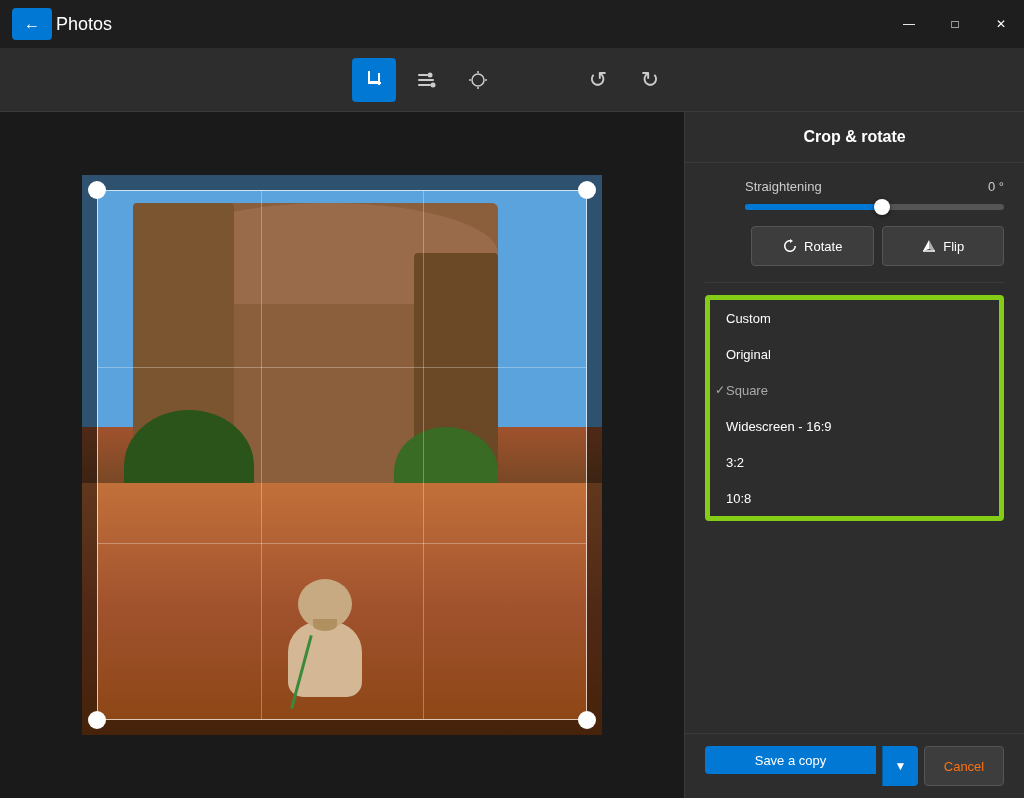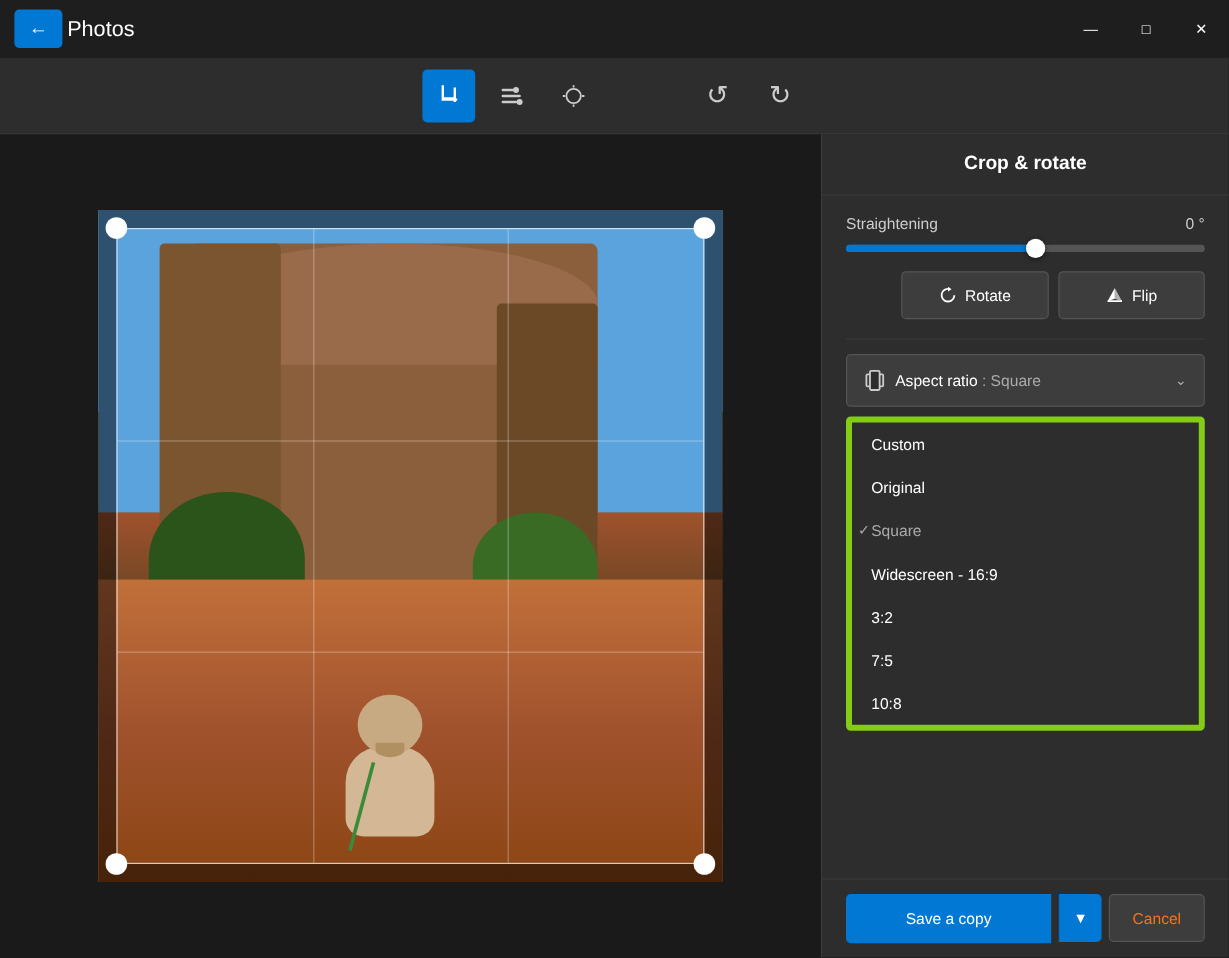--- a/index.html
+++ b/index.html
@@ -211,20 +211,21 @@
     .panel-header {
       padding: 16px 20px;
       font-size: 16px;
       font-weight: 600;
       text-align: center;
       border-bottom: 1px solid #3a3a3a;
     }
 
     .panel-section {
       padding: 16px 20px;
+      margin-left: 40px;
     }
 
     .section-label {
       font-size: 13px;
       color: #cccccc;
       margin-bottom: 10px;
       display: flex;
       justify-content: space-between;
       align-items: center;
     }
@@ -328,21 +329,21 @@
     
     .bottom-bar {
       padding: 12px 20px;
       display: flex;
       gap: 6px;
       border-top: 1px solid #3a3a3a;
       margin-top: auto;
     }
     .save-copy-btn {
       flex: 1;
-      height: 41px;
+      height: 28px;
       background: #0078d4;
       border: none;
       border-radius: 4px 0 0 4px;
       color: white;
       font-size: 13px;
       cursor: pointer;
       font-weight: 500;
     }
     .save-copy-dropdown {
       width: 36px;
@@ -502,32 +503,20 @@
           <polygon points="8,2 14,13 8,11" fill="white" opacity="0.6"></polygon>
           <polygon points="8,2 2,13 8,11" fill="white"></polygon>
           <line x1="2" y1="13" x2="14" y2="13" stroke="white" stroke-width="1.5"></line>
         </svg>
         <span>Flip</span>
       </button>
     </div>
 
     <div class="divider"></div>
 
-    <div class="aspect-ratio-btn">
-      <svg width="18" height="18" viewBox="0 0 18 18" fill="none" stroke="#cccccc" stroke-width="1.5">
-        <rect x="2" y="4" width="14" height="10" rx="1"></rect>
-        <rect x="5" y="1" width="8" height="16" rx="1" fill="#2d2d2d" stroke="#cccccc"></rect>
-      </svg>
-      <span style="margin-left:8px;">
-        <span>Aspect ratio</span>
-        <span style="color:#aaa;"> : </span>
-        <span style="color:#aaa;">Square</span>
-      </span>
-      <span class="chevron">⌄</span>
-    </div>
 
     <div class="dropdown-menu">
       <div class="dropdown-item">
         <span class="check"></span>
         <span>Custom</span>
       </div>
       <div class="dropdown-item">
         <span class="check"></span>
         <span>Original</span>
       </div>
@@ -535,24 +524,20 @@
         <span class="check">✓</span>
         <span>Square</span>
       </div>
       <div class="dropdown-item">
         <span class="check"></span>
         <span>Widescreen - 16:9</span>
       </div>
       <div class="dropdown-item">
         <span class="check"></span>
         <span>3:2</span>
-      </div>
-      <div class="dropdown-item">
-        <span class="check"></span>
-        <span>7:5</span>
       </div>
       <div class="dropdown-item">
         <span class="check"></span>
         <span>10:8</span>
       </div>
     </div>
 
     <div class="bottom-bar">
       <button class="save-copy-btn">Save a copy</button>
       <button class="save-copy-dropdown">

